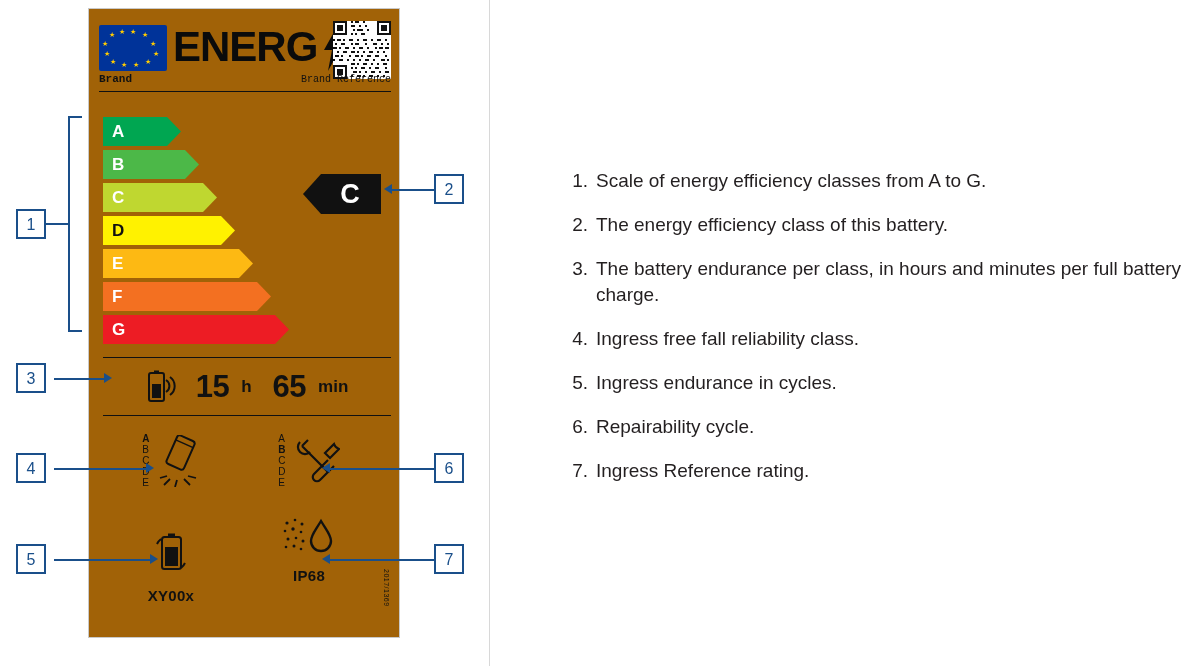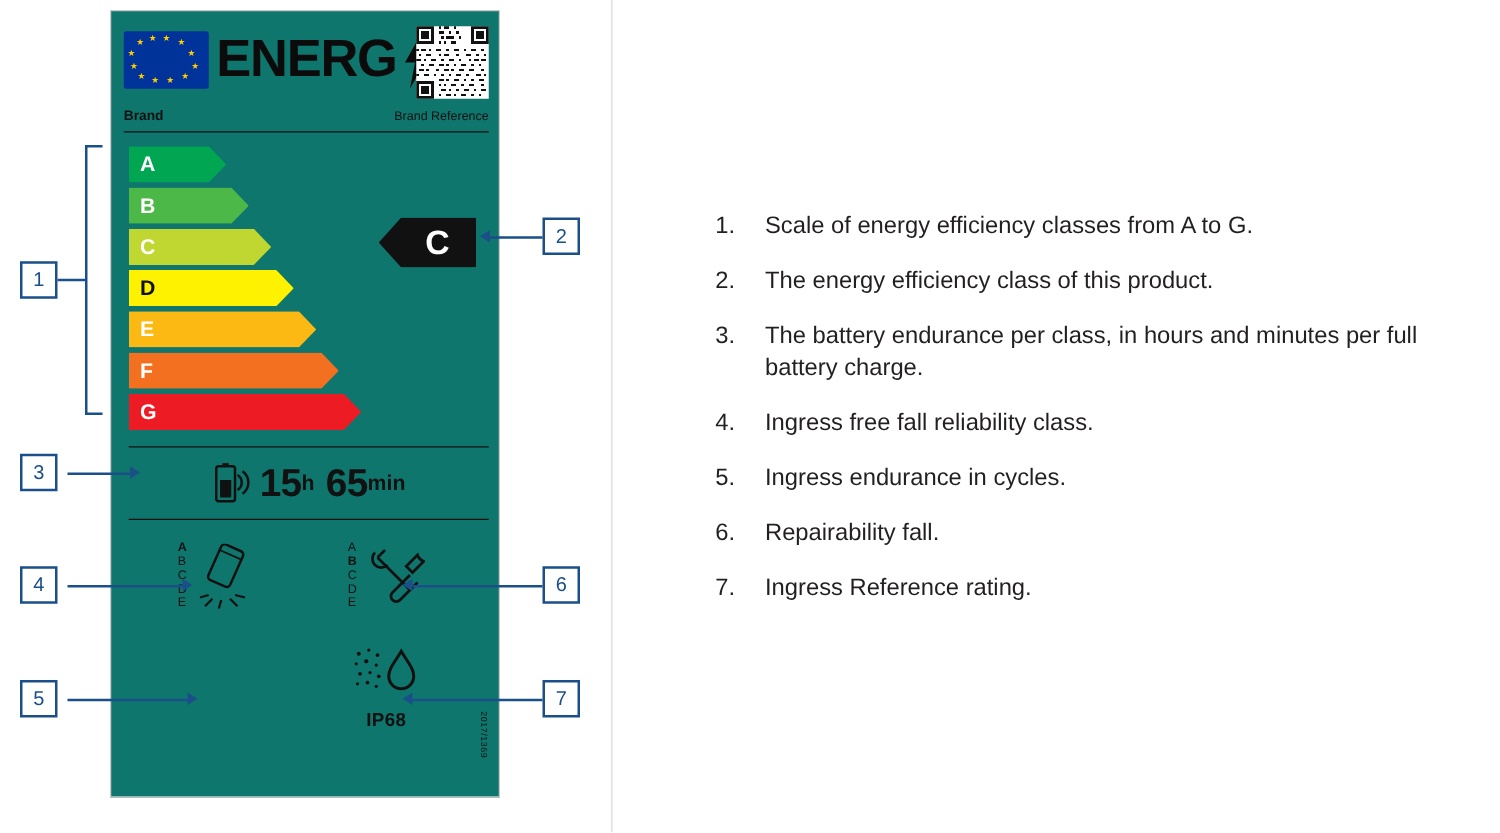--- a/index.html
+++ b/index.html
@@ -25,21 +25,21 @@
     background: #d8d8d8;
   }
 
   
   .label-card {
     position: absolute;
     left: 88px;
     top: 8px;
     width: 312px;
     height: 630px;
-    background: #0f766e;
+    background: #a16207;
     border: 1px solid #c9c9c9;
     box-sizing: border-box;
   }
 
   
   .label-header {
     position: absolute;
     left: 10px;
     top: 12px;
     width: 292px;
@@ -85,24 +85,25 @@
     right: 0px;
     top: 0px;
     width: 58px;
     height: 58px;
   }
 
   
   .brand-row {
     position: absolute;
     left: 10px;
-    top: 78px;
+    top: 64px;
     width: 292px;
     height: 18px;
     border-bottom: 1px solid #111;
+    font-family: Liberation Mono, monospace;
   }
   .brand-row .brand {
     position: absolute;
     left: 0;
     top: 0;
     font-size: 11px;
     font-weight: bold;
     color: #111;
   }
   .brand-row .model {
@@ -166,20 +167,21 @@
   }
   .endurance {
     position: absolute;
     left: 14px;
     top: 352px;
     width: 288px;
     height: 52px;
     display: flex;
     align-items: center;
     justify-content: center;
+    gap: 12px;
   }
   .endurance .big {
     font-size: 31px;
     font-weight: bold;
     color: #111;
     letter-spacing: -0.5px;
   }
   .endurance .unit {
     font-size: 17px;
     font-weight: bold;
@@ -267,21 +269,21 @@
     color: #231f20;
     line-height: 26px;
     margin-bottom: 18px;
   }
   .legend-num {
     width: 26px;
     flex: 0 0 26px;
     text-align: right;
     padding-right: 8px;
   }
-  .legend-text { flex: 1; margin-left: 16px; }
+  .legend-text { flex: 1; }
 </style>
 </head>
 <body>
 
 <div class="vdivider"></div>
 
 <div class="label-card">
 
   <div class="label-header">
     <div class="eu-flag">
@@ -490,20 +492,30 @@
         <g stroke="#111" stroke-width="2.2" fill="none">
           <path d="M8 10 l6 -6 M8 10 l12 12 l14 14"></path>
           <path d="M6 6 a7 7 0 1 0 10 10"></path>
           <path d="M40 8 l-9 9 l5 5 l9 -9 a8 8 0 0 1 -5 -5 z" fill="none"></path>
           <path d="M34 24 l-14 14 a4 4 0 1 0 6 6 l14 -14"></path>
         </g>
       </svg>
     </div>
   </div>
 
+  <div class="icon-cell" style="left:22px; top:522px;">
+    <svg width="36" height="48" viewBox="0 0 36 48">
+      <rect x="9" y="6" width="19" height="32" rx="2.5" fill="none" stroke="#111" stroke-width="2"></rect>
+      <rect x="15" y="2.5" width="7" height="3.5" fill="#111"></rect>
+      <rect x="12" y="16" width="13" height="19" fill="#111"></rect>
+      <path d="M4 13 a14 14 0 0 1 4 -5" fill="none" stroke="#111" stroke-width="2"></path>
+      <path d="M32 32 a14 14 0 0 1 -4 5" fill="none" stroke="#111" stroke-width="2"></path>
+    </svg>
+    <div class="cell-caption">XY00x</div>
+  </div>
 
   <div class="icon-cell" style="left:160px; top:506px;">
     <svg width="60" height="44" viewBox="0 0 60 44">
       <g fill="#111">
         <circle cx="8" cy="8" r="1.6"></circle>
           <circle cx="16" cy="5" r="1.3"></circle>
           <circle cx="23" cy="9" r="1.5"></circle>
         <circle cx="6" cy="16" r="1.3"></circle>
           <circle cx="14" cy="14" r="1.7"></circle>
           <circle cx="22" cy="17" r="1.3"></circle>
@@ -552,35 +564,35 @@
 <div class="leader h" style="left:330px; top:559px; width:104px;"></div>
 <div class="tri left" style="left:322px; top:554px;"></div>
 
 <div class="legend">
   <div class="legend-item">
     <div class="legend-num">1.</div>
     <div class="legend-text">Scale of energy efficiency classes from A to G.</div>
   </div>
   <div class="legend-item">
     <div class="legend-num">2.</div>
-    <div class="legend-text">The energy efficiency class of this product.</div>
+    <div class="legend-text">The energy efficiency class of this battery.</div>
   </div>
   <div class="legend-item">
     <div class="legend-num">3.</div>
     <div class="legend-text">The battery endurance per class, in hours and minutes per full battery charge.</div>
   </div>
   <div class="legend-item">
     <div class="legend-num">4.</div>
     <div class="legend-text">Ingress free fall reliability class.</div>
   </div>
   <div class="legend-item">
     <div class="legend-num">5.</div>
     <div class="legend-text">Ingress endurance in cycles.</div>
   </div>
   <div class="legend-item">
     <div class="legend-num">6.</div>
-    <div class="legend-text">Repairability fall.</div>
+    <div class="legend-text">Repairability cycle.</div>
   </div>
   <div class="legend-item">
     <div class="legend-num">7.</div>
     <div class="legend-text">Ingress Reference rating.</div>
   </div>
 </div>
 
 </body></html>

